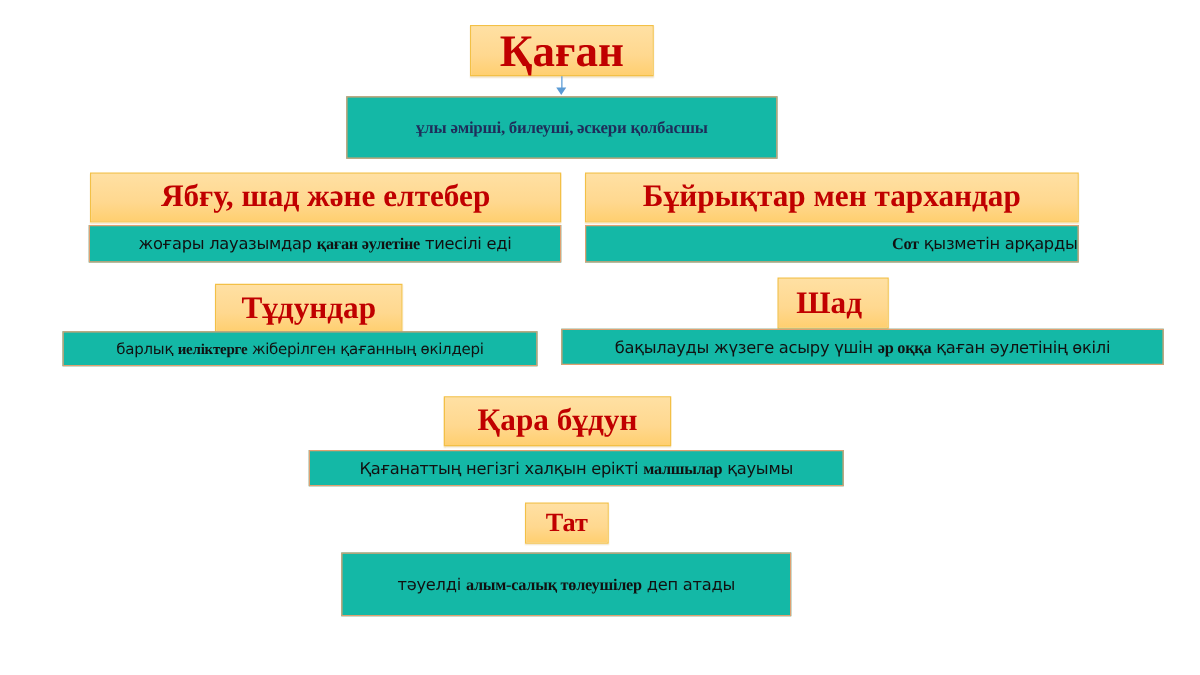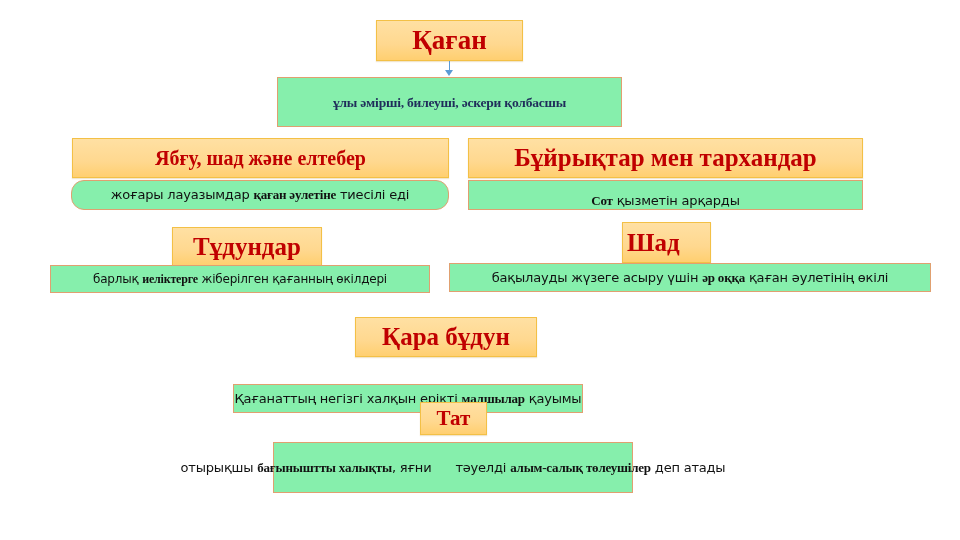--- a/index.html
+++ b/index.html
@@ -11,60 +11,60 @@
       border: 1px solid #f3c046;
       color: #c00000;
       font-family: "Liberation Serif", "DejaVu Serif", serif;
       font-weight: bold;
       display: flex; align-items: center; justify-content: center;
       white-space: nowrap;
       box-shadow: 0 1px 1px rgba(200,150,50,0.25);
     }
     .desc-box {
       position: absolute;
-      background: #86efac;
+      background: #14b8a6;
       border: 1px solid #e0a070;
       color: #111111;
       font-family: "DejaVu Sans", sans-serif;
-      display: flex; flex-direction: row; align-items: center; justify-content: center;
+      display: flex; flex-direction: column; align-items: center; justify-content: center;
       white-space: nowrap;
       text-align: center;
       letter-spacing: -0.2px;
       gap: 24px;
     }
     .desc-box b { font-family: "Liberation Serif", "DejaVu Serif", serif; font-weight: bold; }
     .line { display: block; }
     .navy { color: #1f2d5a; }
     .arrow-line {
       position: absolute; left: 449px; top: 61px; width: 1px; height: 11px; background: #5b9bd5;
     }
     .arrow-head {
       position: absolute; left: 445px; top: 70px; width: 0; height: 0;
       border-left: 4px solid transparent; border-right: 4px solid transparent;
       border-top: 6px solid #5b9bd5;
     }
   </style>
 </head>
 <body>
 
-<div class="title-box" style="left:376px; top:20px; width:147px; height:41px; font-size:27px;">
+<div class="title-box" style="left:376px; top:20px; width:147px; height:41px; font-size:36px;">
   <span>Қаған</span>
 </div>
 <div class="arrow-line"></div>
 <div class="arrow-head"></div>
 <div class="desc-box" style="left:277px; top:77px; width:345px; height:50px; font-size:13.5px; line-height:21px;">
   <span class="line navy">
     <b>ұлы әмірші, билеуші, әскери қолбасшы</b>
   </span>
 </div>
 
-<div class="title-box" style="left:72px; top:138px; width:377px; height:40px; font-size:20px;">
+<div class="title-box" style="left:72px; top:138px; width:377px; height:40px; font-size:25px;">
   <span>Ябғу, шад және елтебер</span>
 </div>
-<div class="desc-box" style="left:71px; top:180px; width:378px; height:30px; font-size:13px;border-radius:13px;">
+<div class="desc-box" style="left:71px; top:180px; width:378px; height:30px; font-size:13px;">
   <span class="line">
     <span>жоғары лауазымдар </span><b>қаған әулетіне</b><span> тиесілі еді</span>
   </span>
 </div>
 
 <div class="title-box" style="left:468px; top:138px; width:395px; height:40px; font-size:25px;">
   <span>Бұйрықтар мен тархандар</span>
 </div>
 <div class="desc-box" style="left:468px; top:180px; width:395px; height:30px; font-size:13px;align-items:flex-end;">
   <span class="line">
@@ -74,41 +74,38 @@
 
 <div class="title-box" style="left:172px; top:227px; width:150px; height:39px; font-size:25px;">
   <span>Тұдундар</span>
 </div>
 <div class="desc-box" style="left:50px; top:265px; width:380px; height:28px; font-size:12px;">
   <span class="line">
     <span>барлық </span><b>иеліктерге</b><span> жіберілген қағанның өкілдері</span>
   </span>
 </div>
 
-<div class="title-box" style="left:622px; top:222px; width:89px; height:41px; font-size:25px; justify-content:flex-start; padding-left:4px;">
+<div class="title-box" style="left:622px; top:222px; width:89px; height:41px; font-size:25px; justify-content:flex-start; padding-left:14px;">
   <span>Шад</span>
 </div>
 <div class="desc-box" style="left:449px; top:263px; width:482px; height:29px; font-size:13px;">
   <span class="line">
     <span>бақылауды жүзеге асыру үшін </span><b>әр оққа</b><span> қаған әулетінің өкілі</span>
   </span>
 </div>
 
 <div class="title-box" style="left:355px; top:317px; width:182px; height:40px; font-size:25px;">
   <span>Қара бұдун</span>
 </div>
-<div class="desc-box" style="left:233px; top:360px; width:350px; height:29px; font-size:13px;margin-top:24px;">
+<div class="desc-box" style="left:247px; top:360px; width:428px; height:29px; font-size:13px;">
   <span class="line">
     <span>Қағанаттың негізгі халқын ерікті </span><b>малшылар</b><span> қауымы</span>
   </span>
 </div>
 
 <div class="title-box" style="left:420px; top:402px; width:67px; height:33px; font-size:21px;">
   <span>Тат</span>
 </div>
 <div class="desc-box" style="left:273px; top:442px; width:360px; height:51px; font-size:13px; line-height:21px;">
   <span class="line">
-    <span>отырықшы </span><b>бағыныштты халықты</b><span>, яғни</span>
-  </span>
-  <span class="line">
     <span>тәуелді </span><b>алым-салық төлеушілер</b><span> деп атады</span>
   </span>
 </div>
 
 </body></html>

